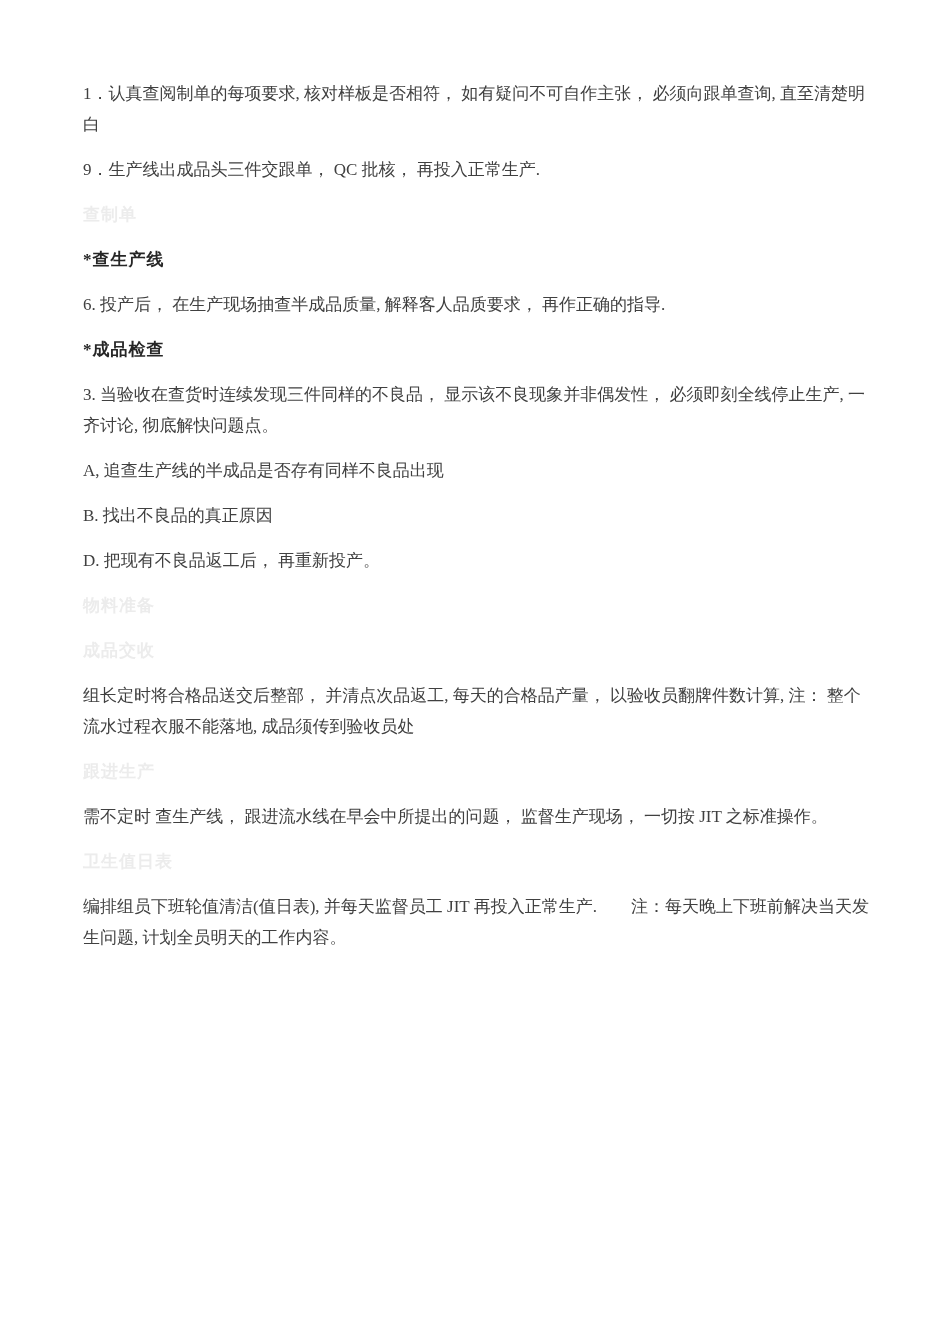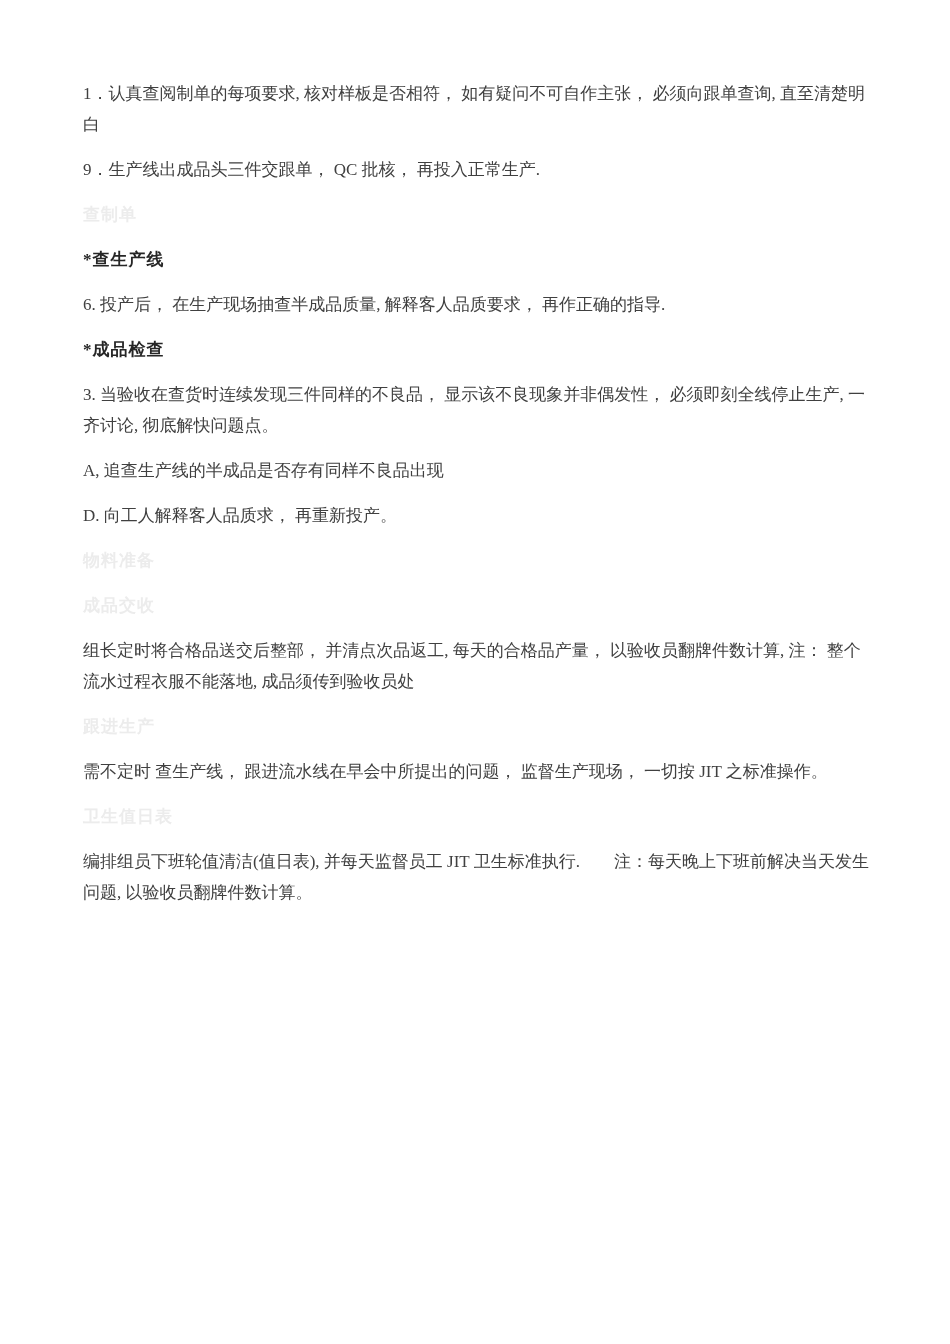--- a/index.html
+++ b/index.html
@@ -41,21 +41,22 @@
 
 <main class="page">
   <p class="para">1．认真查阅制单的每项要求, 核对样板是否相符， 如有疑问不可自作主张， 必须向跟单查询, 直至清楚明白</p>
   <p class="para">9．生产线出成品头三件交跟单， QC 批核， 再投入正常生产.</p>
   <p class="faint">查制单</p>
   <p class="heading">*查生产线</p>
   <p class="para">6. 投产后， 在生产现场抽查半成品质量, 解释客人品质要求， 再作正确的指导.</p>
   <p class="heading">*成品检查</p>
   <p class="para">3. 当验收在查货时连续发现三件同样的不良品， 显示该不良现象并非偶发性， 必须即刻全线停止生产, 一齐讨论, 彻底解快问题点。</p>
   <p class="para">A, 追查生产线的半成品是否存有同样不良品出现</p>
-  <p class="para">D. 向工人解释客人品质求， 再重新投产。</p>
+  <p class="para">B. 找出不良品的真正原因</p>
+  <p class="para">D. 把现有不良品返工后， 再重新投产。</p>
   <p class="faint">物料准备</p>
   <p class="faint">成品交收</p>
   <p class="para">组长定时将合格品送交后整部， 并清点次品返工, 每天的合格品产量， 以验收员翻牌件数计算, 注： 整个流水过程衣服不能落地, 成品须传到验收员处</p>
   <p class="faint">跟进生产</p>
   <p class="para">需不定时 查生产线， 跟进流水线在早会中所提出的问题， 监督生产现场， 一切按 JIT 之标准操作。</p>
   <p class="faint">卫生值日表</p>
-  <p class="para">编排组员下班轮值清洁(值日表), 并每天监督员工 JIT 卫生标准执行.　　注：每天晚上下班前解决当天发生问题, 以验收员翻牌件数计算。</p>
+  <p class="para">编排组员下班轮值清洁(值日表), 并每天监督员工 JIT 再投入正常生产.　　注：每天晚上下班前解决当天发生问题, 计划全员明天的工作内容。</p>
 </main>
 
 </body></html>

